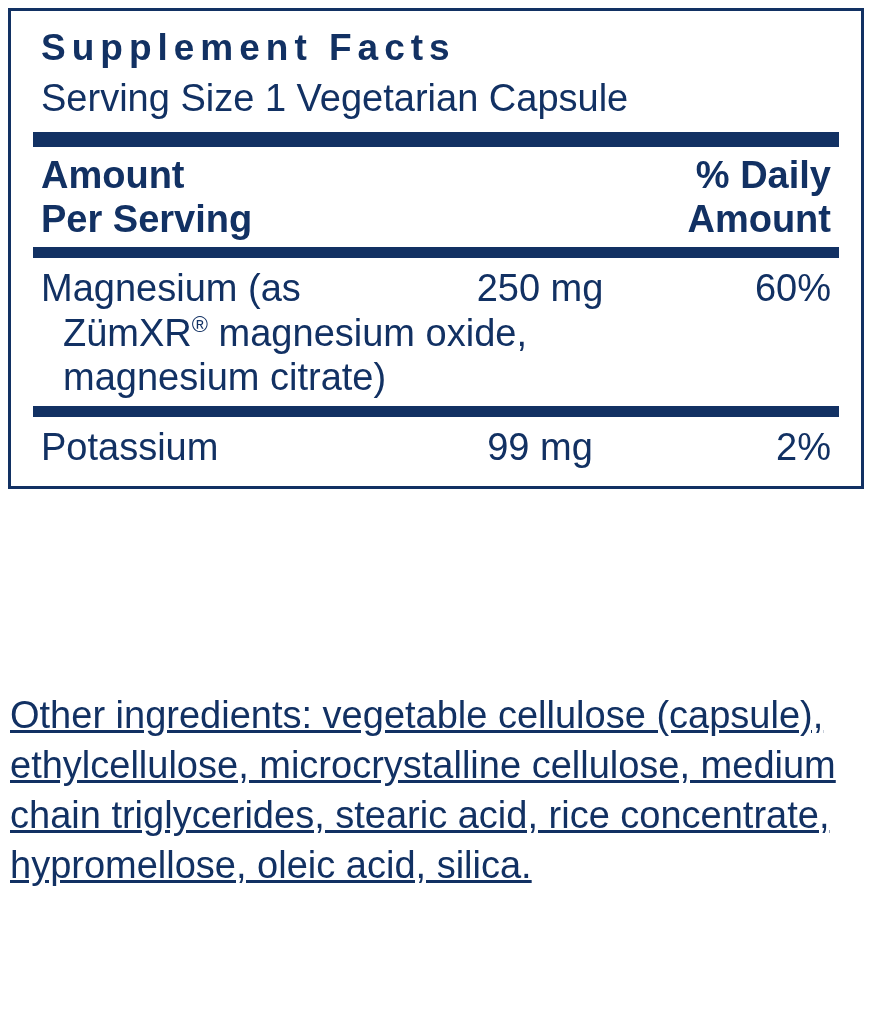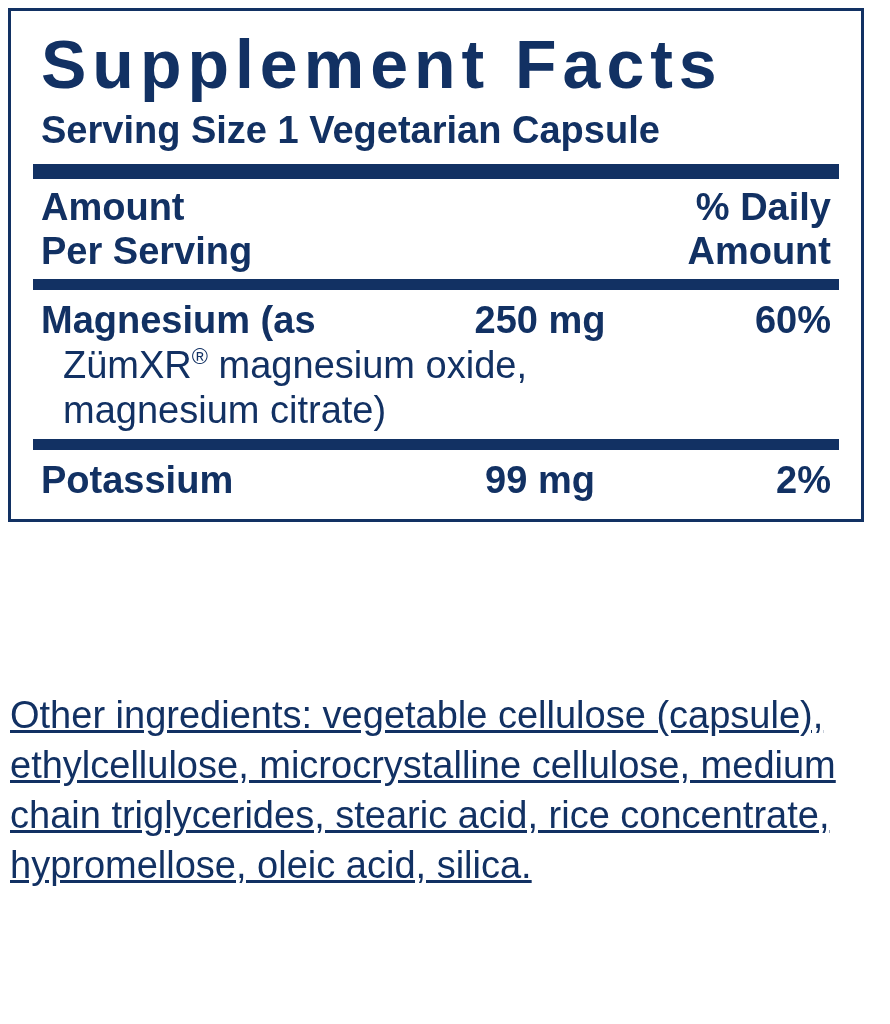--- a/index.html
+++ b/index.html
@@ -24,34 +24,33 @@
   .panel {
     position: absolute;
     left: 8px;
     top: 8px;
     width: 856px;
     box-sizing: border-box;
     border: 3px solid #123163;
     padding: 12px 22px 10px 22px;
   }
   .title {
-    font-size: 68px;
+    font-size: 37px;
     font-weight: bold;
     letter-spacing: 6px;
     line-height: 1.05;
     color: #123163;
     margin: 6px 0 10px 8px;
     white-space: nowrap;
   }
   .serving {
     font-size: 38px;
     line-height: 1.1;
     margin: 0 0 12px 8px;
     color: #123163;
-    font-weight: bold;
   }
   .rule-thick {
     height: 15px;
     background: #123163;
     margin: 4px 0 0 0;
   }
   .rule-mid {
     height: 11px;
     background: #123163;
     margin: 6px 0 0 0;
@@ -75,21 +74,20 @@
   .nutrient {
     margin: 8px 8px 6px 8px;
     font-size: 38px;
     line-height: 1.18;
     color: #123163;
     position: relative;
   }
   .nut-row1 {
     display: flex;
     align-items: baseline;
-    font-weight: bold;
   }
   .nut-name {
     flex: 0 0 auto;
     width: 360px;
   }
   .nut-amount {
     flex: 0 0 auto;
     width: 230px;
     text-align: center;
     margin-left: 24px;

